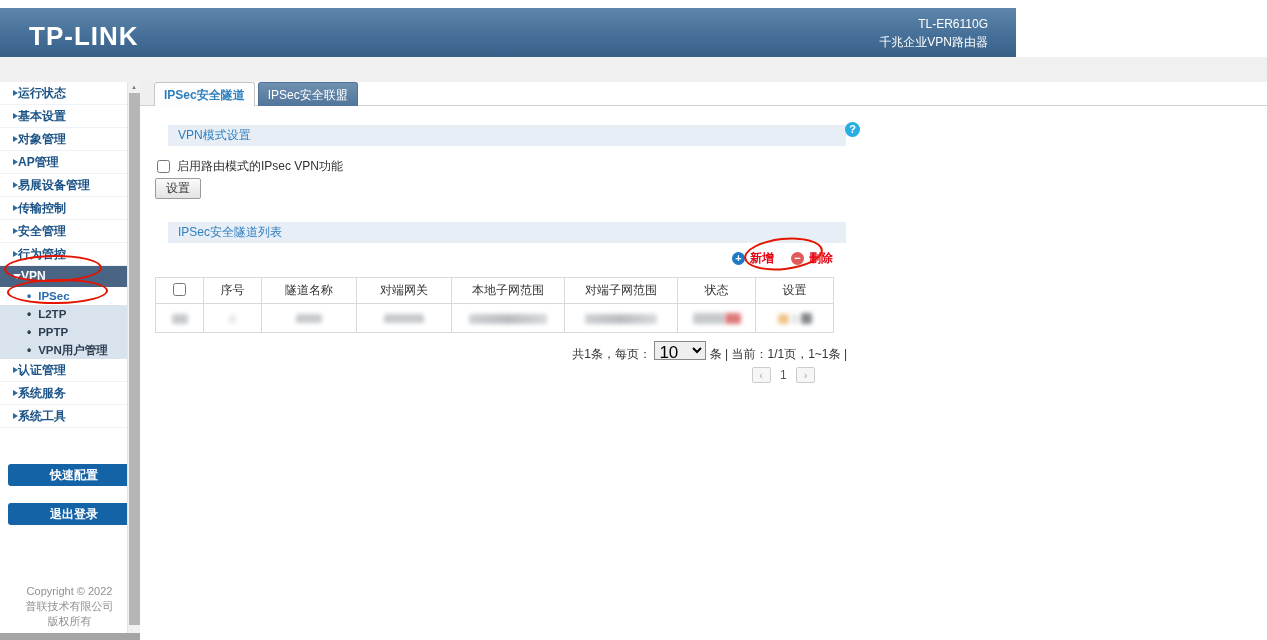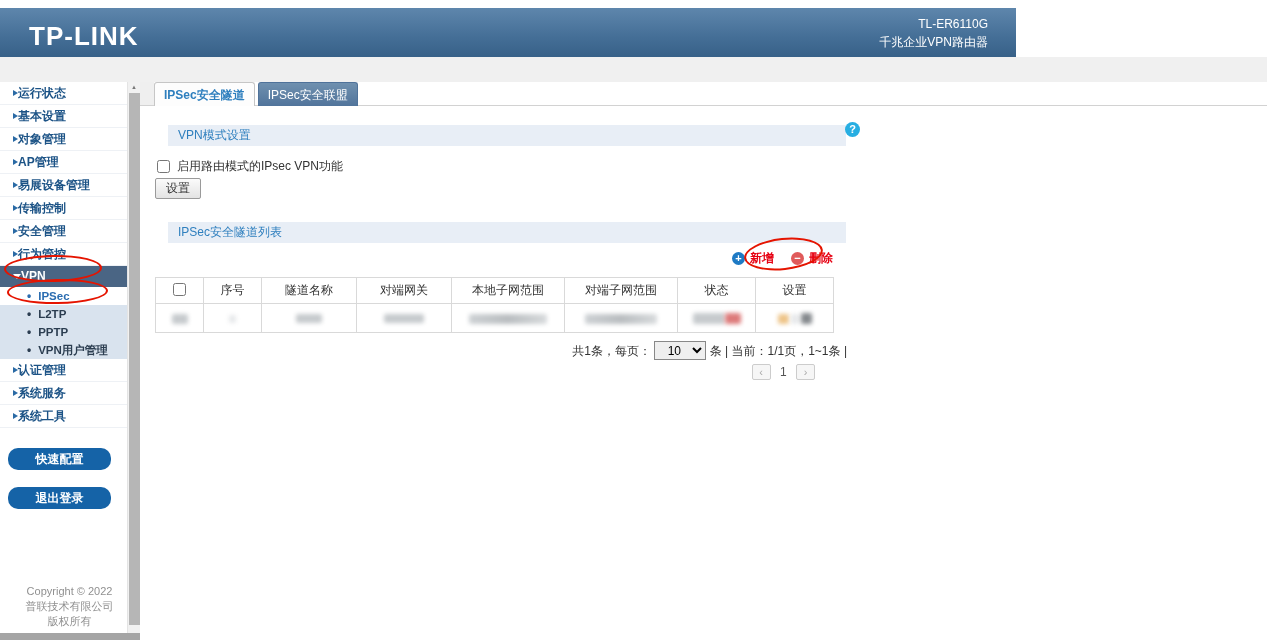--- a/index.html
+++ b/index.html
@@ -24,23 +24,23 @@
     border-bottom:1px solid #eef1f5; color:#1c5386; font-weight:bold; font-size:12px; cursor:pointer; }
   .tri { width:0; height:0; border-top:3.5px solid transparent; border-bottom:3.5px solid transparent;
     border-left:5px solid #2a6aa5; }
   .side-item.vpn-active { background:#4a6584; color:#fff; border-bottom-color:#4a6584; height:21px; }
   .tri-down { width:0; height:0; border-left:4px solid transparent; border-right:4px solid transparent;
     border-top:5px solid #fff; }
   .sub-item { display:flex; align-items:center; height:18px; padding-left:27px; gap:7px;
     background:#d9e3ee; color:#2b3d50; font-size:11.5px; font-weight:bold; cursor:pointer; }
   .sub-item.selected { background:#fff; color:#2a6cb0; }
   .bullet { font-size:12px; line-height:1; }
-  .side-btn { position:absolute; left:8px; width:103px; height:22px; background:#1563a7; color:#fff;
-    border:none; border-radius:10px; font-size:12px; font-weight:bold; line-height:22px;
-    text-align:center; cursor:pointer; font-family:"Liberation Sans",sans-serif; }
+  .side-btn { position:absolute; left:8px; width:132px; height:22px; background:#1563a7; color:#fff;
+    border:none; border-radius:3px; font-size:12px; font-weight:bold; line-height:22px;
+    text-align:center; cursor:pointer; font-family:"Liberation Sans",sans-serif;margin-top:16px; }
   .copyright { position:absolute; left:6px; top:502px; width:127px; text-align:center;
     color:#909090; font-size:11px; line-height:15px; }
 
   
   .v-scrollbar { position:absolute; left:127px; top:82px; width:13px; height:551px;
     background:#f1f1f1; border-left:1px solid #e4e4e4; }
   .scroll-up { height:11px; text-align:center; font-size:6px; color:#777; line-height:11px; }
   .scroll-thumb { position:absolute; left:1px; top:11px; width:11px; height:532px; background:#b6b6b6; }
   .bottom-strip { position:absolute; left:0; top:633px; width:140px; height:7px; background:#a5a5a5; }
 
@@ -87,22 +87,22 @@
   .b-gray { background:#c6cacd; }
   .b-wide { background:linear-gradient(90deg,#cdd1d4,#b9bdc0,#d7dadc); }
   .b-red { background:#dd7a7a; }
   .b-orange { background:#eec488; }
   .b-light { background:#e6e8ea; }
   .b-dark { background:#85898d; }
 
   
   .pagination { position:absolute; left:15px; top:235px; width:692px; text-align:right;
     font-size:12px; color:#333; }
-  .pagination select { width:52px; height:19px; font-size:12px; border:1px solid #888;
-    font-family:"Liberation Sans",sans-serif;text-align:center; }
+  .pagination select { width:52px; height:19px; font-size:17px; border:1px solid #888;
+    font-family:"Liberation Sans",sans-serif; }
   .pager-line { margin-top:4px; padding-right:32px; }
   .page-btn { display:inline-block; width:19px; height:16px; line-height:15px; border:1px solid #ccc;
     background:#f6f6f6; color:#aaa; font-size:11px; text-align:center; border-radius:2px; cursor:pointer; }
   .page-num { margin:0 6px; color:#555; }
 
   
   .ellipse { position:absolute; border:2px solid #e51400; border-radius:50%;
     background:transparent; pointer-events:none; }
   .el-vpn { left:4px; top:255px; width:98px; height:27px; transform:rotate(-1deg); }
   .el-ipsec { left:7px; top:279px; width:101px; height:25px; transform:rotate(-1deg); }

